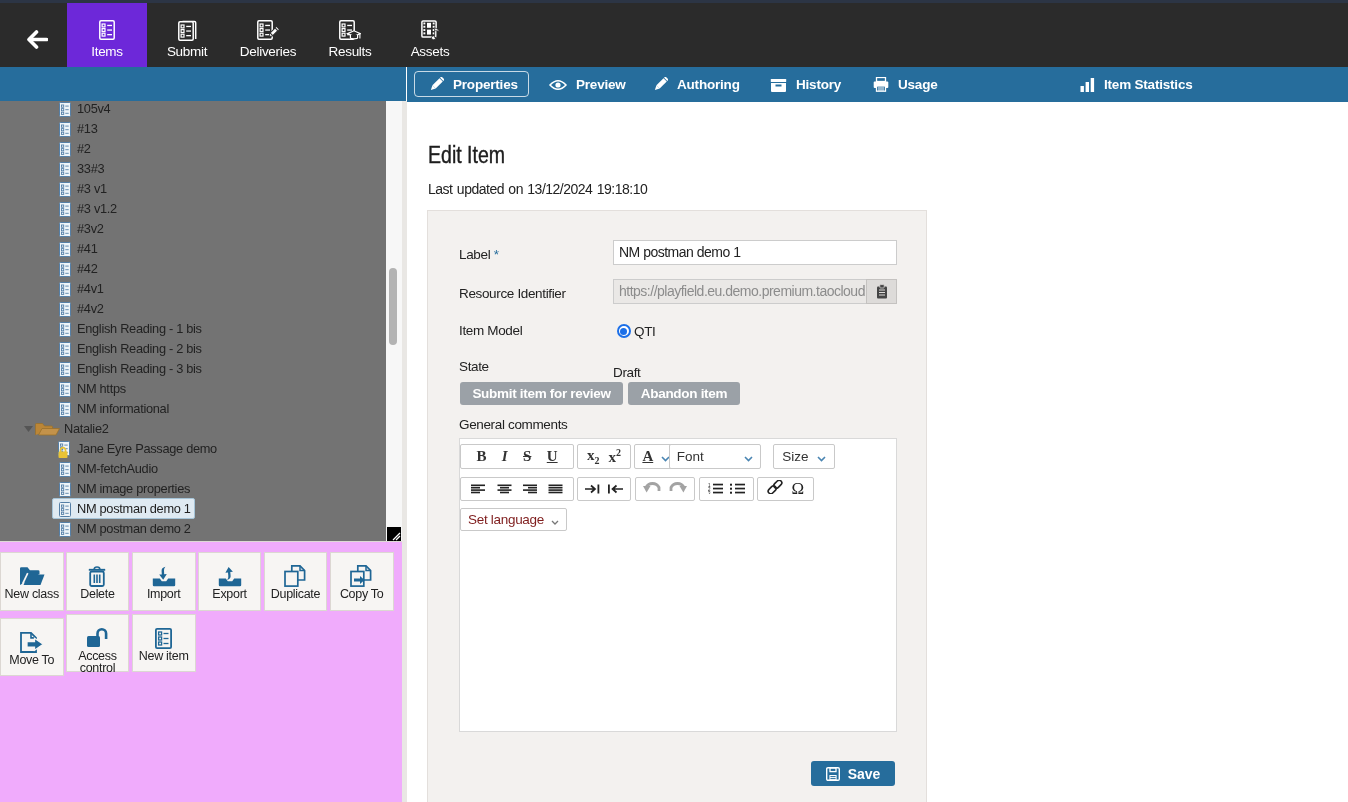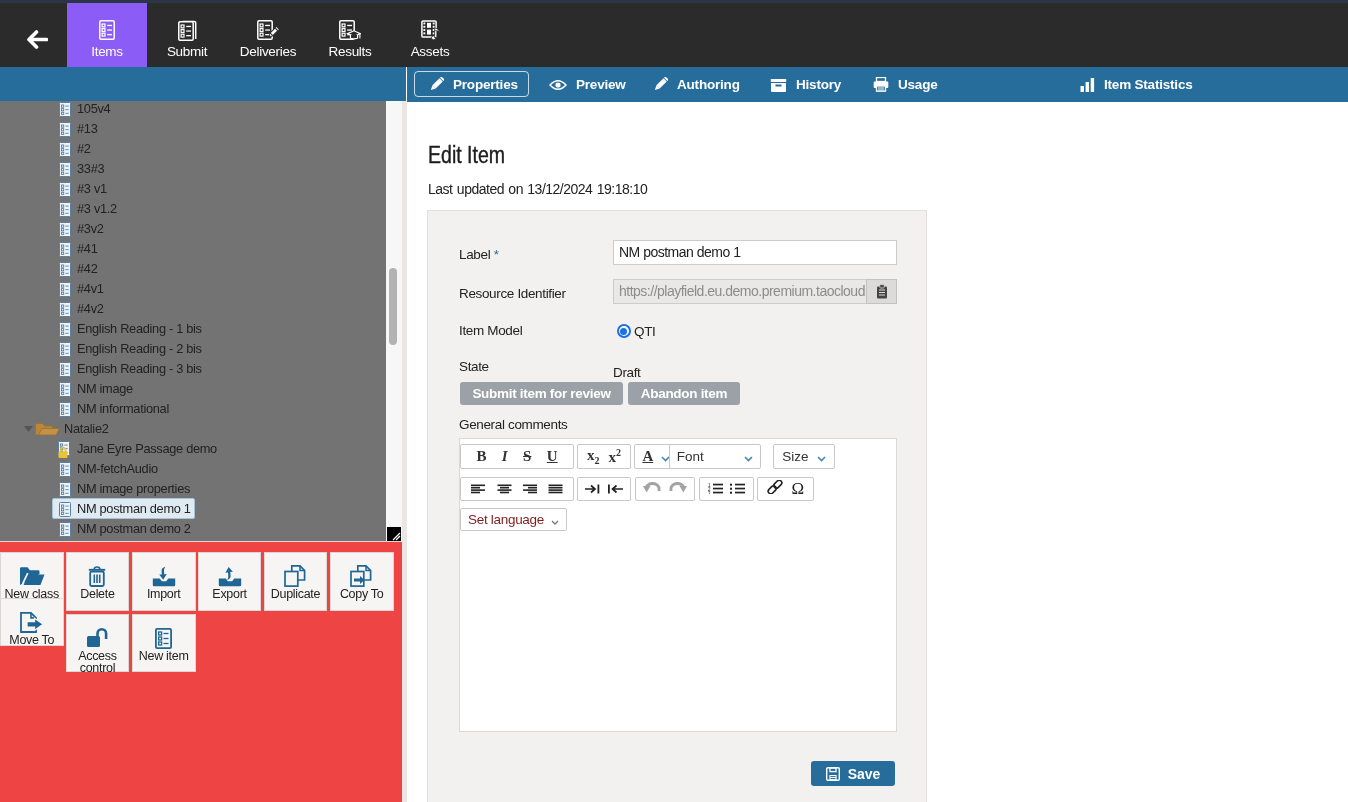--- a/index.html
+++ b/index.html
@@ -4,40 +4,40 @@
 *{margin:0;padding:0;box-sizing:border-box}
 html,body{width:1348px;height:802px;overflow:hidden;background:#fff;
  font-family:"Liberation Sans",sans-serif;}
 #page{position:relative;width:1348px;height:802px;overflow:hidden}
 .abs{position:absolute}
 
 #topbar{left:0;top:0;width:1348px;height:67px;background:#2b2b2b;border-top:3px solid #2c3545}
 .tab{position:absolute;top:0;height:67px;width:80px;text-align:center;color:#fff}
 .tab .ic{position:absolute;top:17px;left:0;width:80px;height:21px;display:flex;align-items:flex-start;justify-content:center}
 .tab .lb{position:absolute;top:41px;left:0;width:80px;font-size:13.5px;letter-spacing:-0.3px;color:#fff}
-.tab.active{background:#8b5cf6}
+.tab.active{background:#6d28d9}
 #backbtn{left:27px;top:27px;width:22px;height:19px}
 
 #bluebar{left:0;top:67px;width:1348px;height:35px;background:#266d9c}
 #bluebar .vsep{position:absolute;left:406px;top:0;width:1px;height:35px;background:#fff}
 .bmenu{position:absolute;top:0;height:35px;display:flex;align-items:center;color:#fff;font-size:13.5px;letter-spacing:-0.2px;font-weight:700}
 .bico{margin-right:9px;display:inline-flex;align-items:center}
 #propbox{position:absolute;left:414px;top:4px;width:115px;height:26px;border:1px solid rgba(255,255,255,.75);border-radius:4px}
 
 #tree{left:0;top:101px;width:402px;height:440px;background:#737373;overflow:hidden}
 .trow{position:absolute;left:0;width:402px;height:20px;font-size:12.8px;letter-spacing:-0.3px;color:#222;line-height:20px;white-space:nowrap}
 .trow .txt{position:absolute;top:0}
 .tico{position:absolute;line-height:0}
 .sel{position:absolute;left:52px;width:143px;height:21px;top:-1px;background:#dfeaf2;border:1px solid #a5c4d8;border-radius:2px}
 #scrolltrack{left:386px;top:101px;width:16px;height:440px;background:#f7f7f7}
 #scrollthumb{left:389px;top:268px;width:8px;height:77px;background:#b3b3b3;border-radius:4px}
 #resizer{left:387px;top:527px;width:14px;height:14px;background:#000}
 #splitter{left:402px;top:101px;width:5px;height:701px;background:#e9e7e4}
 
-#tray{left:0;top:541px;width:402px;height:261px;background:#ef4444;border-top:1px solid #ddd9d5}
+#tray{left:0;top:541px;width:402px;height:261px;background:#f0abfc;border-top:1px solid #ddd9d5}
 .tbtn{position:absolute;background:#f7f5f3;border:1px solid #dcd7d2;text-align:center;color:#222;font-size:12.5px;letter-spacing:-0.3px}
 .tbtn .tic{position:absolute;left:0;width:100%;top:12px;height:22px;display:flex;align-items:center;justify-content:center}
 .tbtn .tlb{position:absolute;left:0;width:100%;top:35px;line-height:12px}
 
 #main{left:407px;top:102px;width:941px;height:700px;background:#fff}
 h1{position:absolute;left:428px;top:142px;font-size:23px;font-weight:400;color:#1e1e1e;-webkit-text-stroke:0.4px #1e1e1e;transform:scaleX(0.85);transform-origin:left top;white-space:nowrap}
 #updated{left:428px;top:181px;font-size:14px;color:#222;letter-spacing:-0.5px;word-spacing:1px}
 #panel{left:427px;top:210px;width:500px;height:592px;background:#f3f1ef;border:1px solid #e3dfdc;border-bottom:none}
 .flabel{position:absolute;left:31px;font-size:13.5px;letter-spacing:-0.35px;color:#222}
 .finput{position:absolute;left:185px;width:284px;height:25px;background:#fff;border:1px solid #ccc;font-size:14px;letter-spacing:-0.5px;color:#222;line-height:23px;padding-left:5px;white-space:nowrap;overflow:hidden}
@@ -372,21 +372,21 @@
       <div class="trow" style="top:278px">
         <span class="tico" style="left:59px;top:3px"><svg width="12" height="15" viewBox="0 0 12 15" style="">
             <rect x="0.5" y="0.5" width="11" height="14" rx="1" fill="#eef4f8" stroke="#557fa6" stroke-width="1"></rect>
             <rect x="2.5" y="3" width="2.2" height="2.2" fill="none" stroke="#557fa6" stroke-width="0.9"></rect>
             <rect x="2.5" y="6.6" width="2.2" height="2.2" fill="none" stroke="#557fa6" stroke-width="0.9"></rect>
             <rect x="2.5" y="10.2" width="2.2" height="2.2" fill="none" stroke="#557fa6" stroke-width="0.9"></rect>
             <line x1="6.3" y1="4.1" x2="9.7" y2="4.1" stroke="#557fa6" stroke-width="0.9"></line>
             <line x1="6.3" y1="7.7" x2="9.7" y2="7.7" stroke="#557fa6" stroke-width="0.9"></line>
             <line x1="6.3" y1="11.3" x2="9.7" y2="11.3" stroke="#557fa6" stroke-width="0.9"></line>
           </svg></span>
-        <span class="txt" style="left:77px">NM image</span>
+        <span class="txt" style="left:77px">NM https</span>
       </div>
       <div class="trow" style="top:298px">
         <span class="tico" style="left:59px;top:3px"><svg width="12" height="15" viewBox="0 0 12 15" style="">
             <rect x="0.5" y="0.5" width="11" height="14" rx="1" fill="#eef4f8" stroke="#557fa6" stroke-width="1"></rect>
             <rect x="2.5" y="3" width="2.2" height="2.2" fill="none" stroke="#557fa6" stroke-width="0.9"></rect>
             <rect x="2.5" y="6.6" width="2.2" height="2.2" fill="none" stroke="#557fa6" stroke-width="0.9"></rect>
             <rect x="2.5" y="10.2" width="2.2" height="2.2" fill="none" stroke="#557fa6" stroke-width="0.9"></rect>
             <line x1="6.3" y1="4.1" x2="9.7" y2="4.1" stroke="#557fa6" stroke-width="0.9"></line>
             <line x1="6.3" y1="7.7" x2="9.7" y2="7.7" stroke="#557fa6" stroke-width="0.9"></line>
             <line x1="6.3" y1="11.3" x2="9.7" y2="11.3" stroke="#557fa6" stroke-width="0.9"></line>
@@ -538,21 +538,21 @@
             <g>
               <path d="M7.8 0.9 h8.2 l4.6 4.6 V15 h-12.8 Z" fill="none" stroke="#1f6695" stroke-width="1.7"></path>
               <path d="M16 0.9 v4.6 h4.6" fill="none" stroke="#1f6695" stroke-width="1.5"></path>
             </g>
             <rect x="1" y="6.5" width="12.8" height="14.6" fill="#f7f5f3" stroke="#1f6695" stroke-width="1.7"></rect>
             <path d="M4 13.5 h6 v-2.5 l4.5 4 -4.5 4 v-2.5 h-6 Z" fill="#1f6695"></path>
           </svg>
         </span>
         <span class="tlb">Copy To</span>
       </div>
-      <div class="tbtn" style="left:0px;top:56px;width:63.5px;height:48px">
+      <div class="tbtn" style="left:0px;top:76px;width:63.5px;height:58px">
         <span class="tic">
           <svg width="24" height="21" viewBox="0 0 24 21" style="">
             <path d="M1 0.9 h10 l5 5 V20 H1 Z" fill="none" stroke="#1f6695" stroke-width="1.8"></path>
             <path d="M11 0.9 v5 h5" fill="none" stroke="#1f6695" stroke-width="1.6"></path>
             <path d="M7 9.5 h7.5 V6.3 l8.7 6 -8.7 6 v-3.2 H7 Z" fill="#1f6695" stroke="#f7f5f3" stroke-width="1.3"></path>
           </svg>
         </span>
         <span class="tlb">Move To</span>
       </div>
       <div class="tbtn" style="left:65.5px;top:72px;width:63.9px;height:58px">

